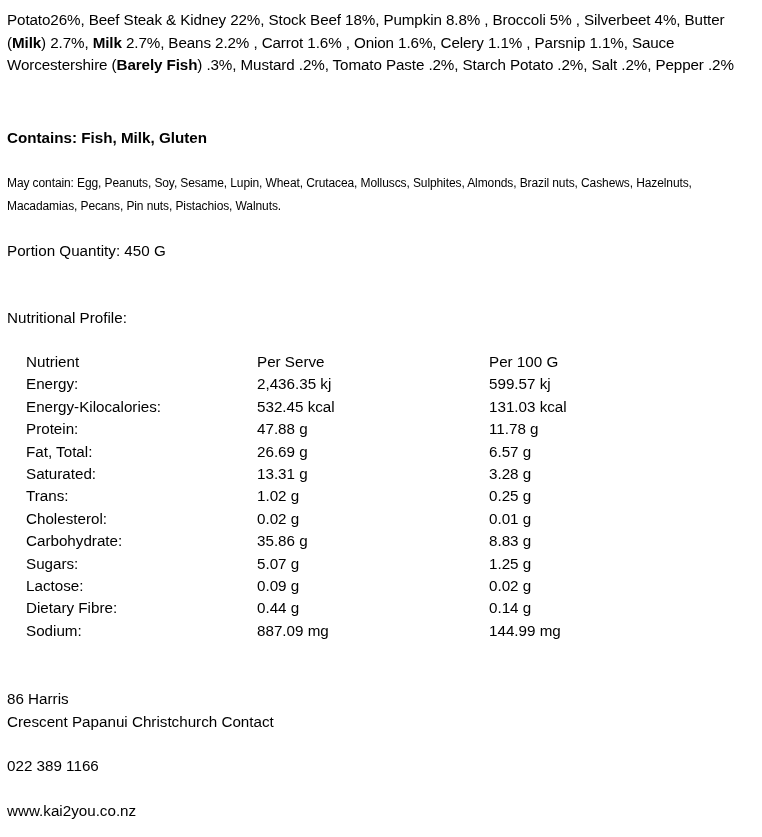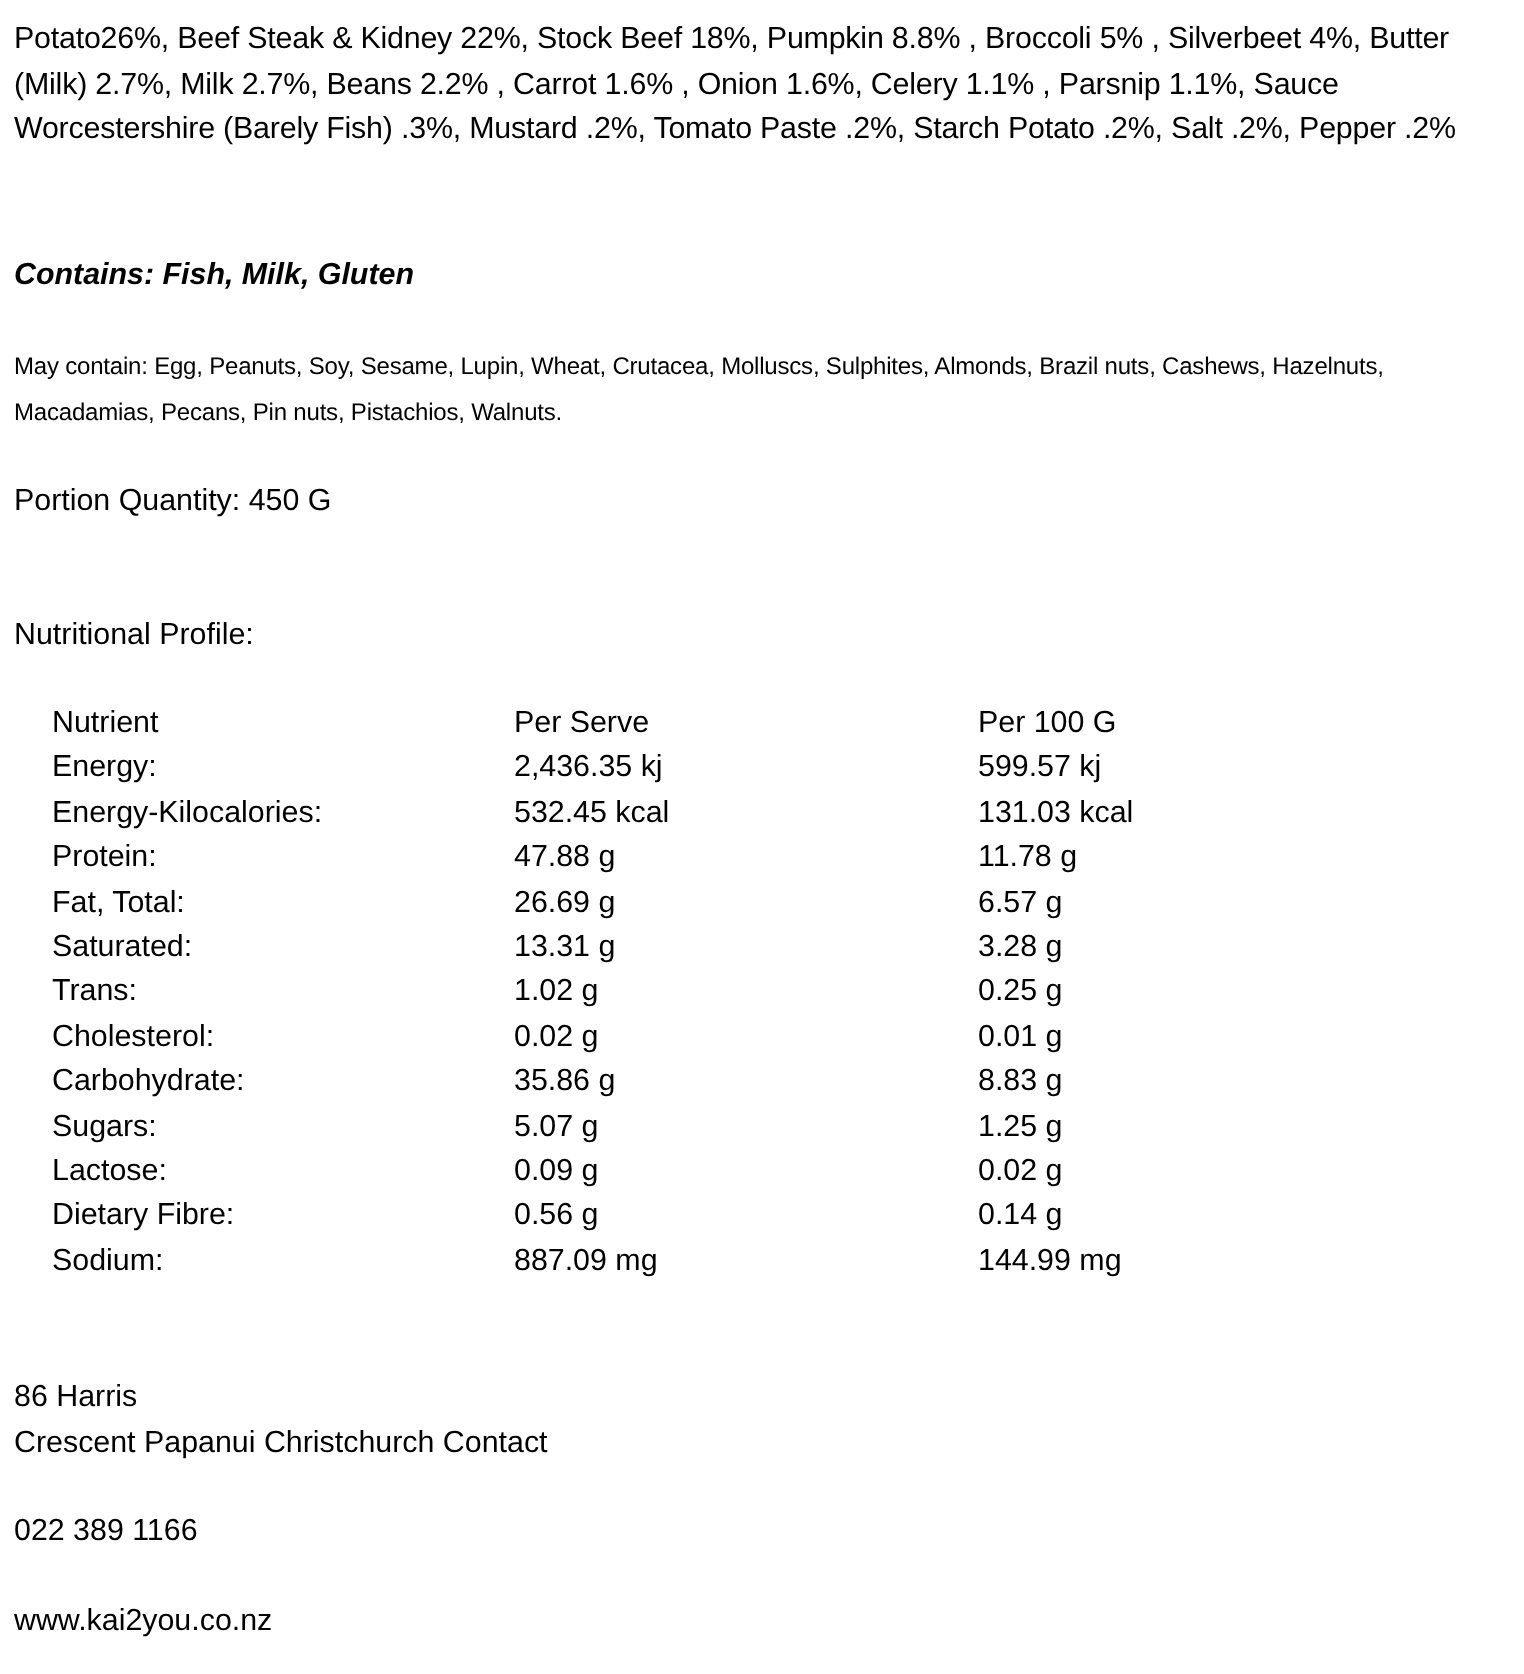--- a/index.html
+++ b/index.html
@@ -32,32 +32,31 @@
   
   .ingredients {
     position: absolute;
     top: 9px;
     left: 0;
     width: 762px;
     font-size: 15.2px;
     line-height: 22.5px;
     letter-spacing: -0.1px;
   }
-  .ingredients b { font-weight: normal; }
+  .ingredients b { font-weight: bold; }
 
   
   .contains {
     position: absolute;
     top: 127px;
     left: 0;
     width: 762px;
     font-size: 15.2px;
     line-height: 22px;
     font-weight: bold;
-    font-style: italic;
   }
 
   
   .may-contain {
     position: absolute;
     top: 172px;
     left: 0;
     width: 762px;
     font-size: 12px;
     line-height: 22.5px;
@@ -201,21 +200,21 @@
           <td class="col-serve">5.07 g</td>
           <td class="col-100g">1.25 g</td>
         </tr>
         <tr>
           <td class="col-nutrient">Lactose:</td>
           <td class="col-serve">0.09 g</td>
           <td class="col-100g">0.02 g</td>
         </tr>
         <tr>
           <td class="col-nutrient">Dietary Fibre:</td>
-          <td class="col-serve">0.56 g</td>
+          <td class="col-serve">0.44 g</td>
           <td class="col-100g">0.14 g</td>
         </tr>
         <tr>
           <td class="col-nutrient">Sodium:</td>
           <td class="col-serve">887.09 mg</td>
           <td class="col-100g">144.99 mg</td>
         </tr>
       </tbody>
   </table>
 

